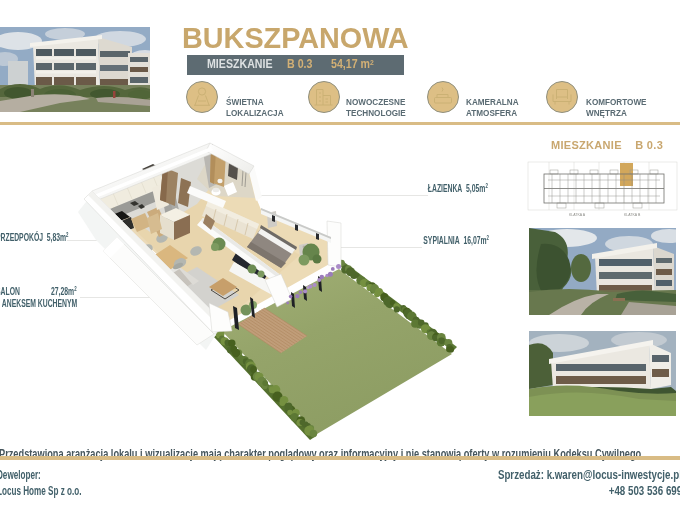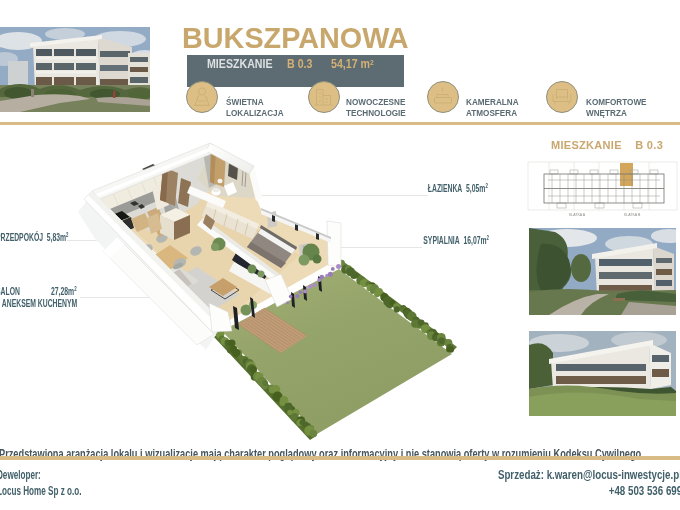--- a/index.html
+++ b/index.html
@@ -49,21 +49,21 @@
   <path d="M96,71 Q120,68 150,73 L150,79 L98,75 Z" fill="#a9a295"></path>
   <rect x="31" y="62" width="3" height="8" fill="#8c8376"></rect>
   <rect x="113" y="64" width="2.5" height="7" fill="#96443b"></rect>
 </svg>
 </div>
 
 <div class="abs" style="left:182px;top:21px;width:226px;">
   <div style="font-weight:bold;font-size:30px;color:#c8a76c;transform:scaleX(0.96);transform-origin:0 50%;white-space:nowrap;">BUKSZPANOWA</div>
 </div>
 
-<div class="abs" style="left:187px;top:55px;width:217px;height:32px;background:#5d6b72;font-size:12.5px;font-weight:bold;line-height:16px;white-space:nowrap;">
+<div class="abs" style="left:187px;top:55px;width:217px;height:20px;background:#5d6b72;font-size:12.5px;font-weight:bold;line-height:16px;white-space:nowrap;">
   <span class="cond" style="color:#dde1e2;margin-left:20px;transform:scaleX(0.85);">MIESZKANIE</span>
   <span class="cond" style="color:#d3b075;margin-left:-1px;transform:scaleX(0.85);">B 0.3</span>
   <span class="cond" style="color:#d3b075;margin-left:11px;transform:scaleX(0.85);">54,17 m<span style="font-size:8px;vertical-align:3px;">2</span></span>
 </div>
 
 
 <div class="abs" style="left:0;top:80px;width:596px;height:44px;">
 <svg width="680" height="44" viewBox="0 0 680 44">
   <g stroke="#90907f" stroke-width="1">
     <circle cx="202" cy="17" r="15.5" fill="#ddbf85"></circle>

